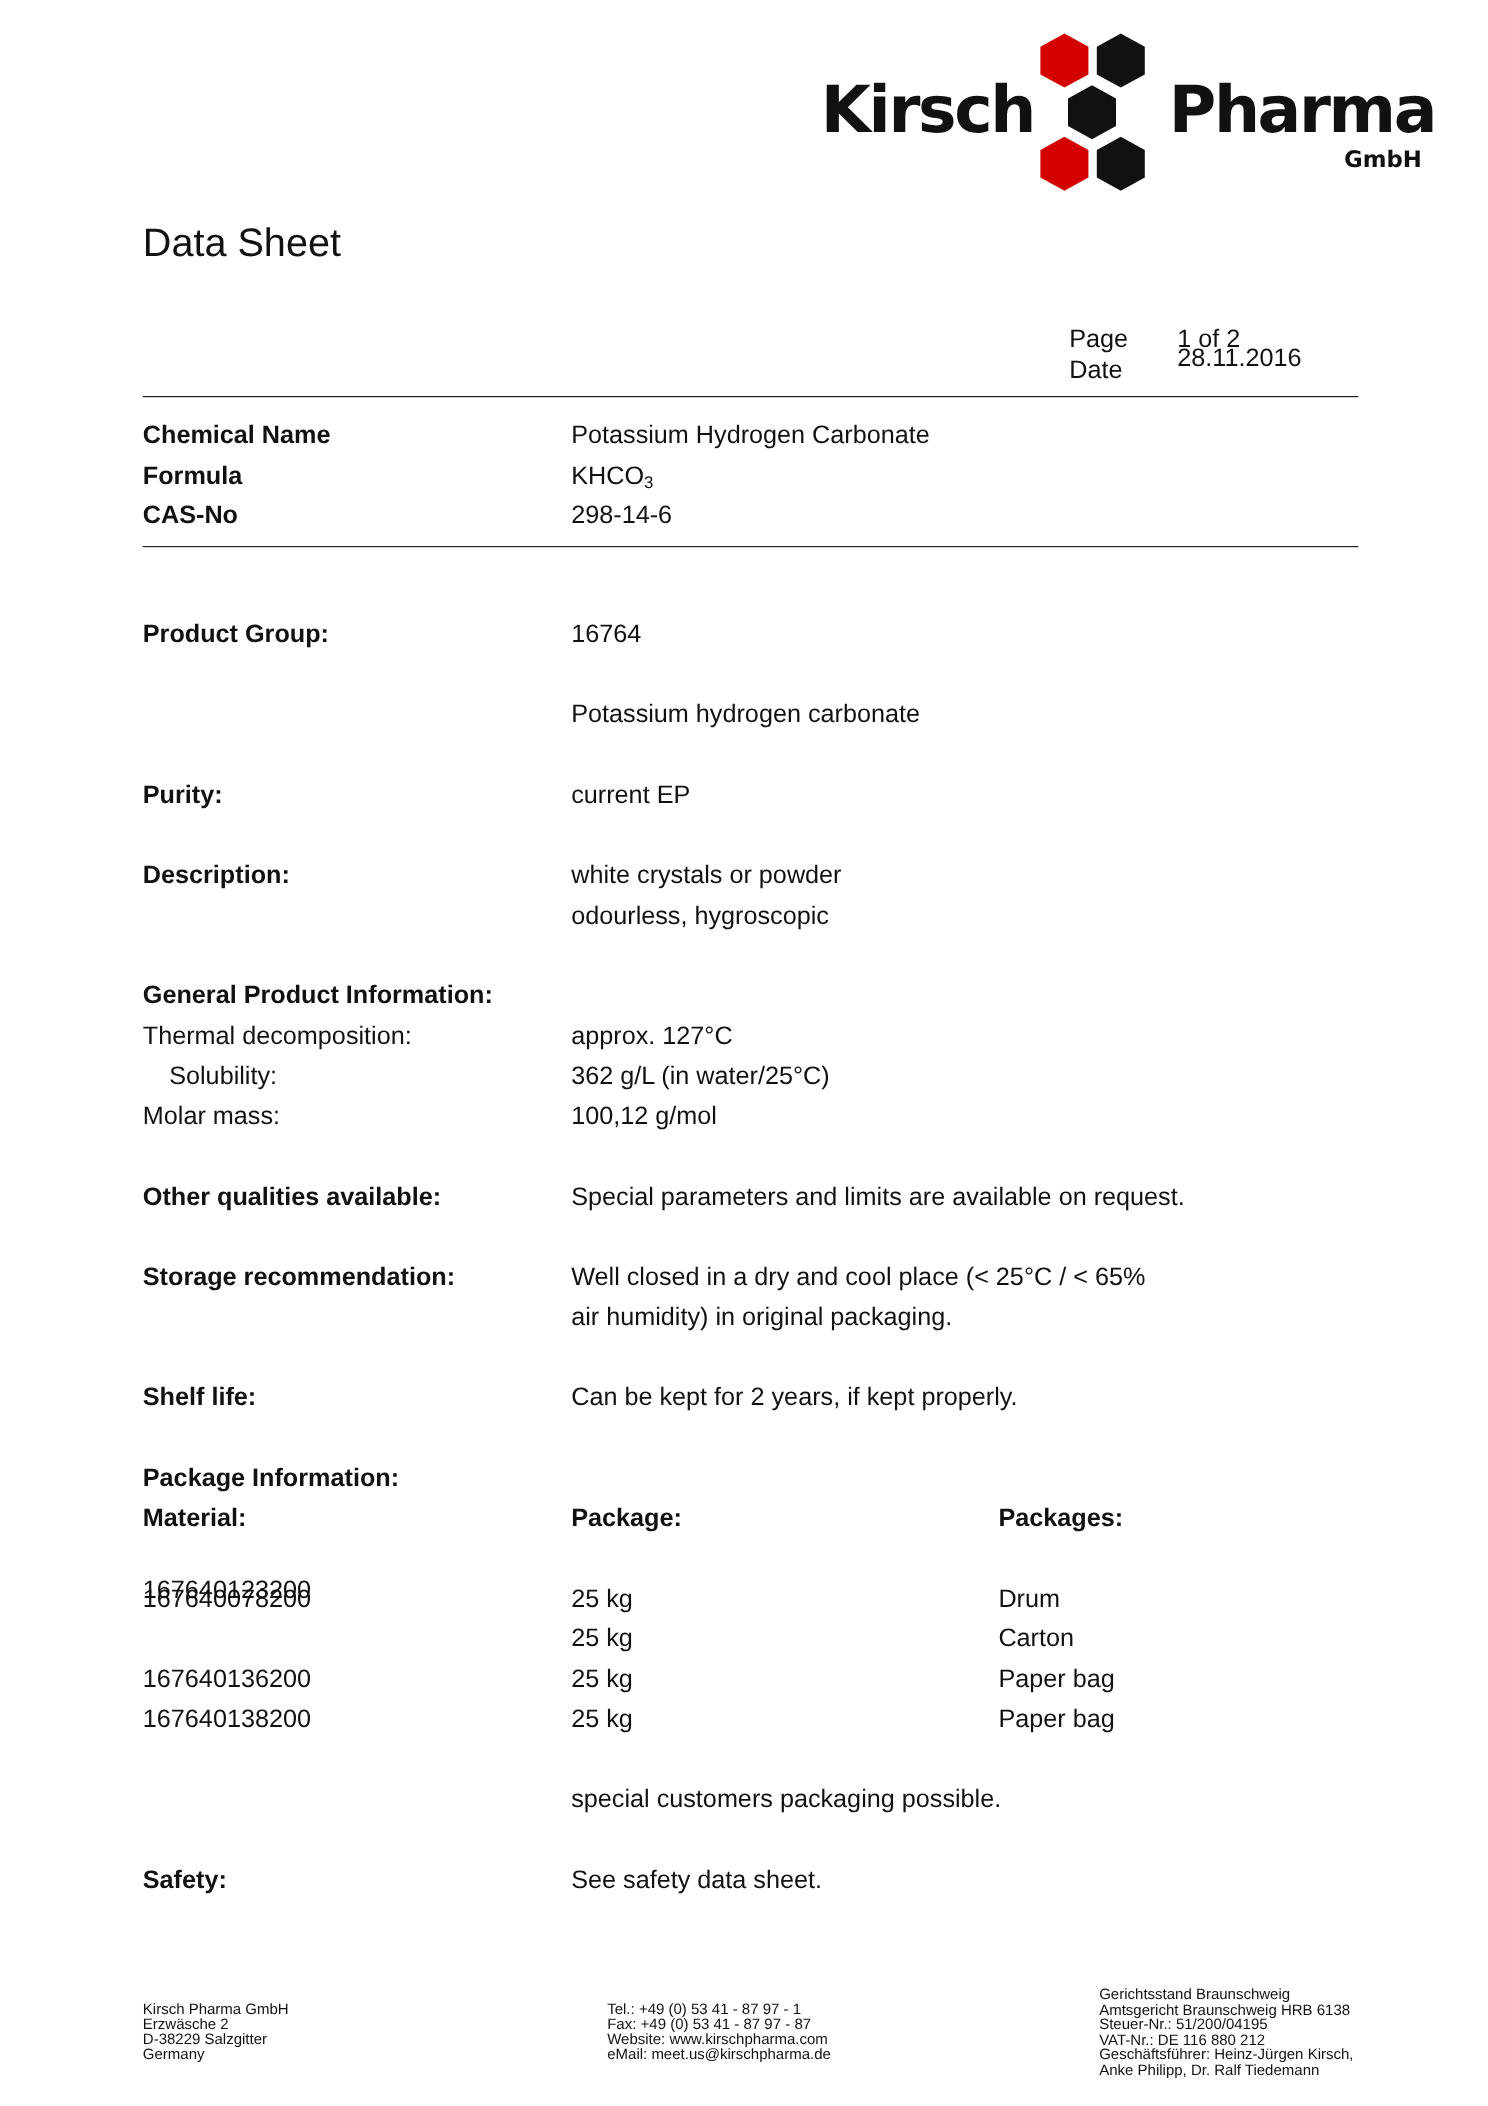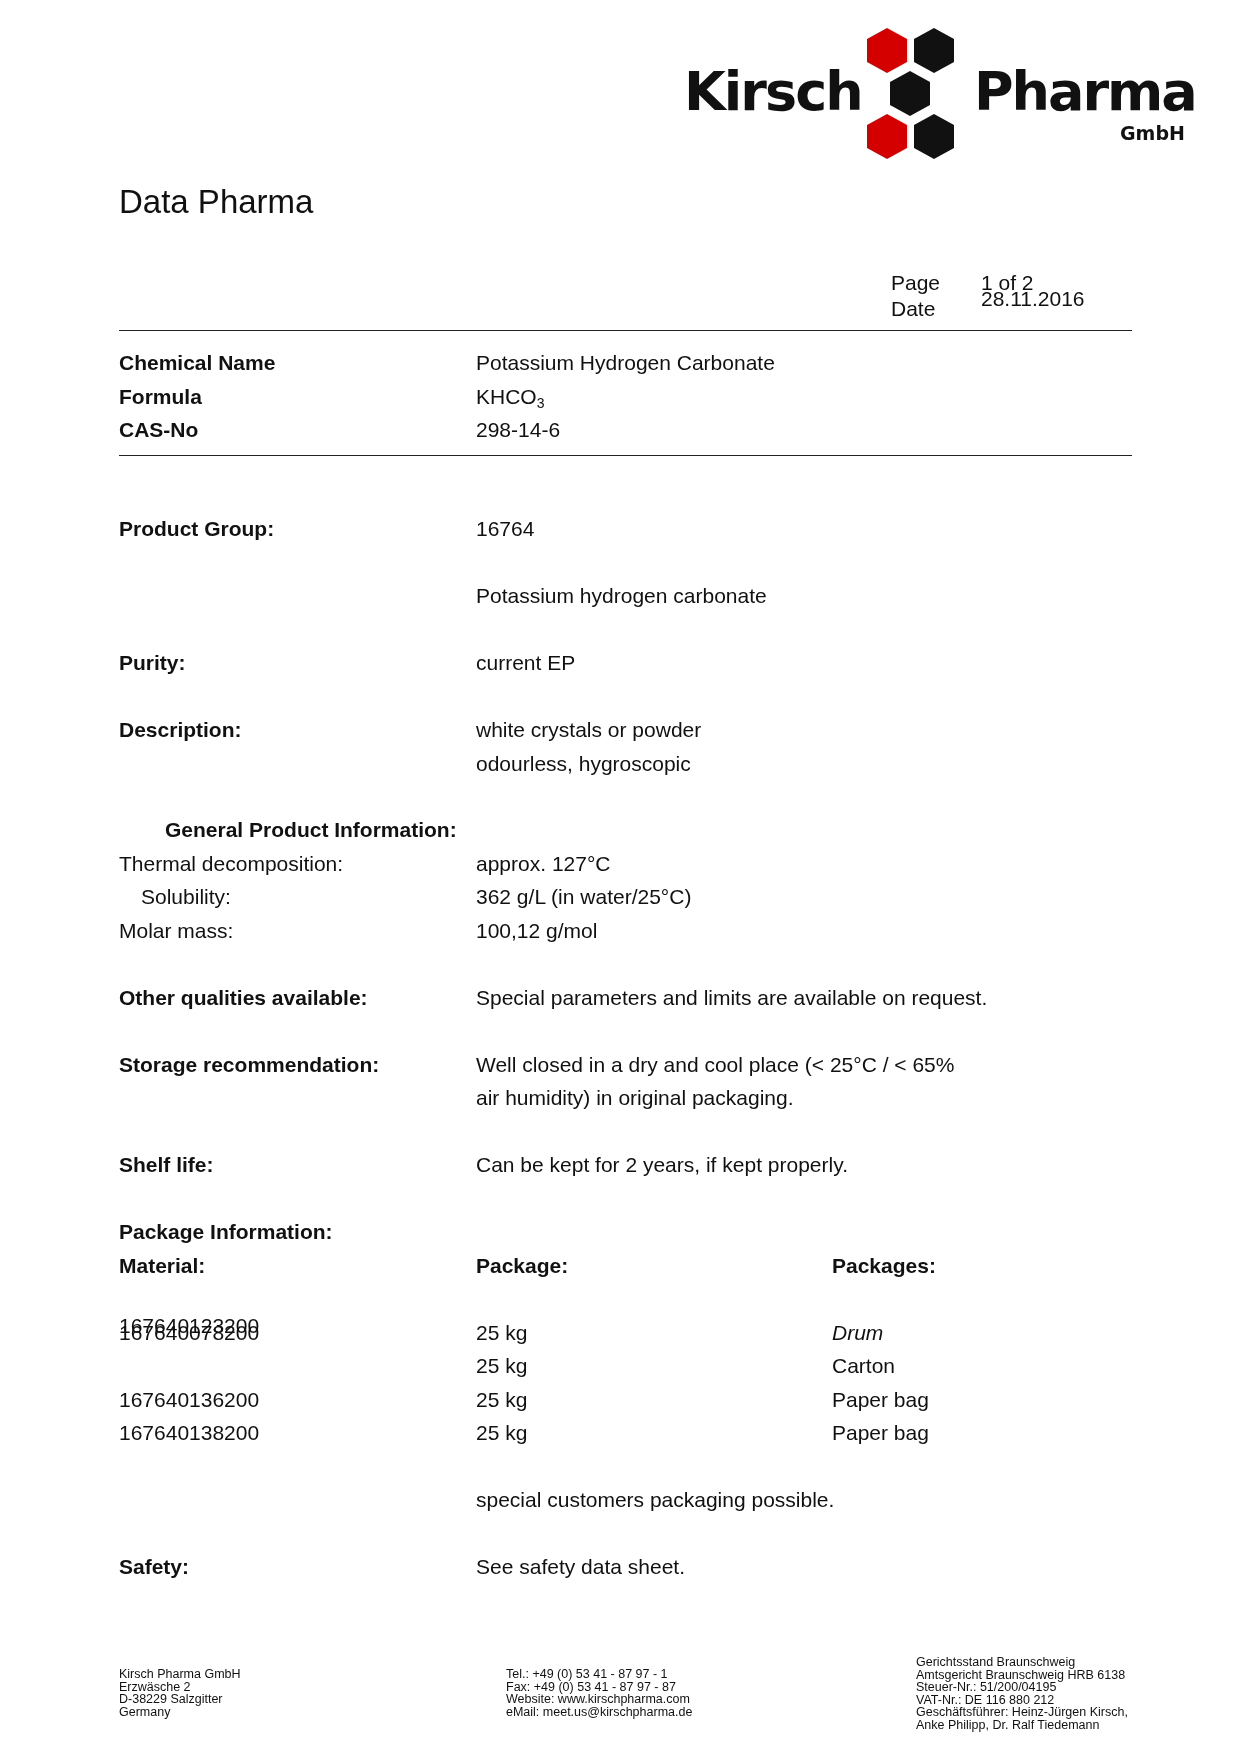--- a/index.html
+++ b/index.html
@@ -28,21 +28,21 @@
     <polygon points="23,4 43,15 43,38 23,49 3,38 3,15" fill="#d40000"></polygon>
     <polygon points="70,4 90,15 90,38 70,49 50,38 50,15" fill="#111111"></polygon>
     <polygon points="46,47 66,58 66,81 46,92 26,81 26,58" fill="#111111"></polygon>
     <polygon points="23,90 43,101 43,124 23,135 3,124 3,101" fill="#d40000"></polygon>
     <polygon points="70,90 90,101 90,124 70,135 50,124 50,101" fill="#111111"></polygon>
   </svg>
   <span class="logo-word" style="left:290px; top:36px; font-size:54px;">Pharma</span>
   <span class="logo-word" style="left:436px; top:98px; font-size:19px; letter-spacing:0;">GmbH</span>
 </div>
 
-<div class="abs title">Data Pharma</div>
+<div class="abs title">Data Sheet</div>
 
 <div class="abs meta-label" style="left:891px; top:271px;">Page</div>
 <div class="abs meta-val" style="left:981px; top:271px;">1 of 2</div>
 <div class="abs meta-label" style="left:891px; top:297px;">Date</div>
 <div class="abs meta-val" style="left:981px; top:287px;text-align:center;">28.11.2016</div>
 
 <div class="rule" style="top:330px;"></div>
 
 <div class="abs lbl" style="top:351px;">Chemical Name</div>
 <div class="abs val" style="top:351px;">Potassium Hydrogen Carbonate</div>
@@ -57,21 +57,21 @@
 <div class="abs val" style="top:517px;">16764</div>
 <div class="abs val" style="top:584px;">Potassium hydrogen carbonate</div>
 
 <div class="abs lbl" style="top:651px;">Purity:</div>
 <div class="abs val" style="top:651px;">current EP</div>
 
 <div class="abs lbl" style="top:718px;">Description:</div>
 <div class="abs val" style="top:718px;">white crystals or powder</div>
 <div class="abs val" style="top:752px;">odourless, hygroscopic</div>
 
-<div class="abs lbl" style="top:818px;margin-left:46px;">General Product Information:</div>
+<div class="abs lbl" style="top:818px;">General Product Information:</div>
 <div class="abs lbl-n" style="top:852px;">Thermal decomposition:</div>
 <div class="abs val" style="top:852px;">approx. 127°C</div>
 <div class="abs lbl-n" style="top:885px;margin-left:22px;">Solubility:</div>
 <div class="abs val" style="top:885px;">362 g/L (in water/25°C)</div>
 <div class="abs lbl-n" style="top:919px;">Molar mass:</div>
 <div class="abs val" style="top:919px;">100,12 g/mol</div>
 
 <div class="abs lbl" style="top:986px;">Other qualities available:</div>
 <div class="abs val" style="top:986px;">Special parameters and limits are available on request.</div>
 
@@ -84,21 +84,21 @@
 
 <div class="abs lbl" style="top:1220px;">Package Information:</div>
 
 <div class="abs lbl" style="top:1254px;">Material:</div>
 <div class="abs val" style="top:1254px; font-weight:bold;">Package:</div>
 <div class="abs col3" style="top:1254px; font-weight:bold;">Packages:</div>
 
 <div>
   <div class="abs lbl-n" style="top:1321px;">167640078200</div>
   <div class="abs val" style="top:1321px;">25 kg</div>
-  <div class="abs col3" style="top:1321px;font-style:italic;">Drum</div>
+  <div class="abs col3" style="top:1321px;">Drum</div>
 </div>
 <div>
   <div class="abs lbl-n" style="top:1314px;">167640123200</div>
   <div class="abs val" style="top:1354px;">25 kg</div>
   <div class="abs col3" style="top:1354px;">Carton</div>
 </div>
 <div>
   <div class="abs lbl-n" style="top:1388px;">167640136200</div>
   <div class="abs val" style="top:1388px;">25 kg</div>
   <div class="abs col3" style="top:1388px;">Paper bag</div>

